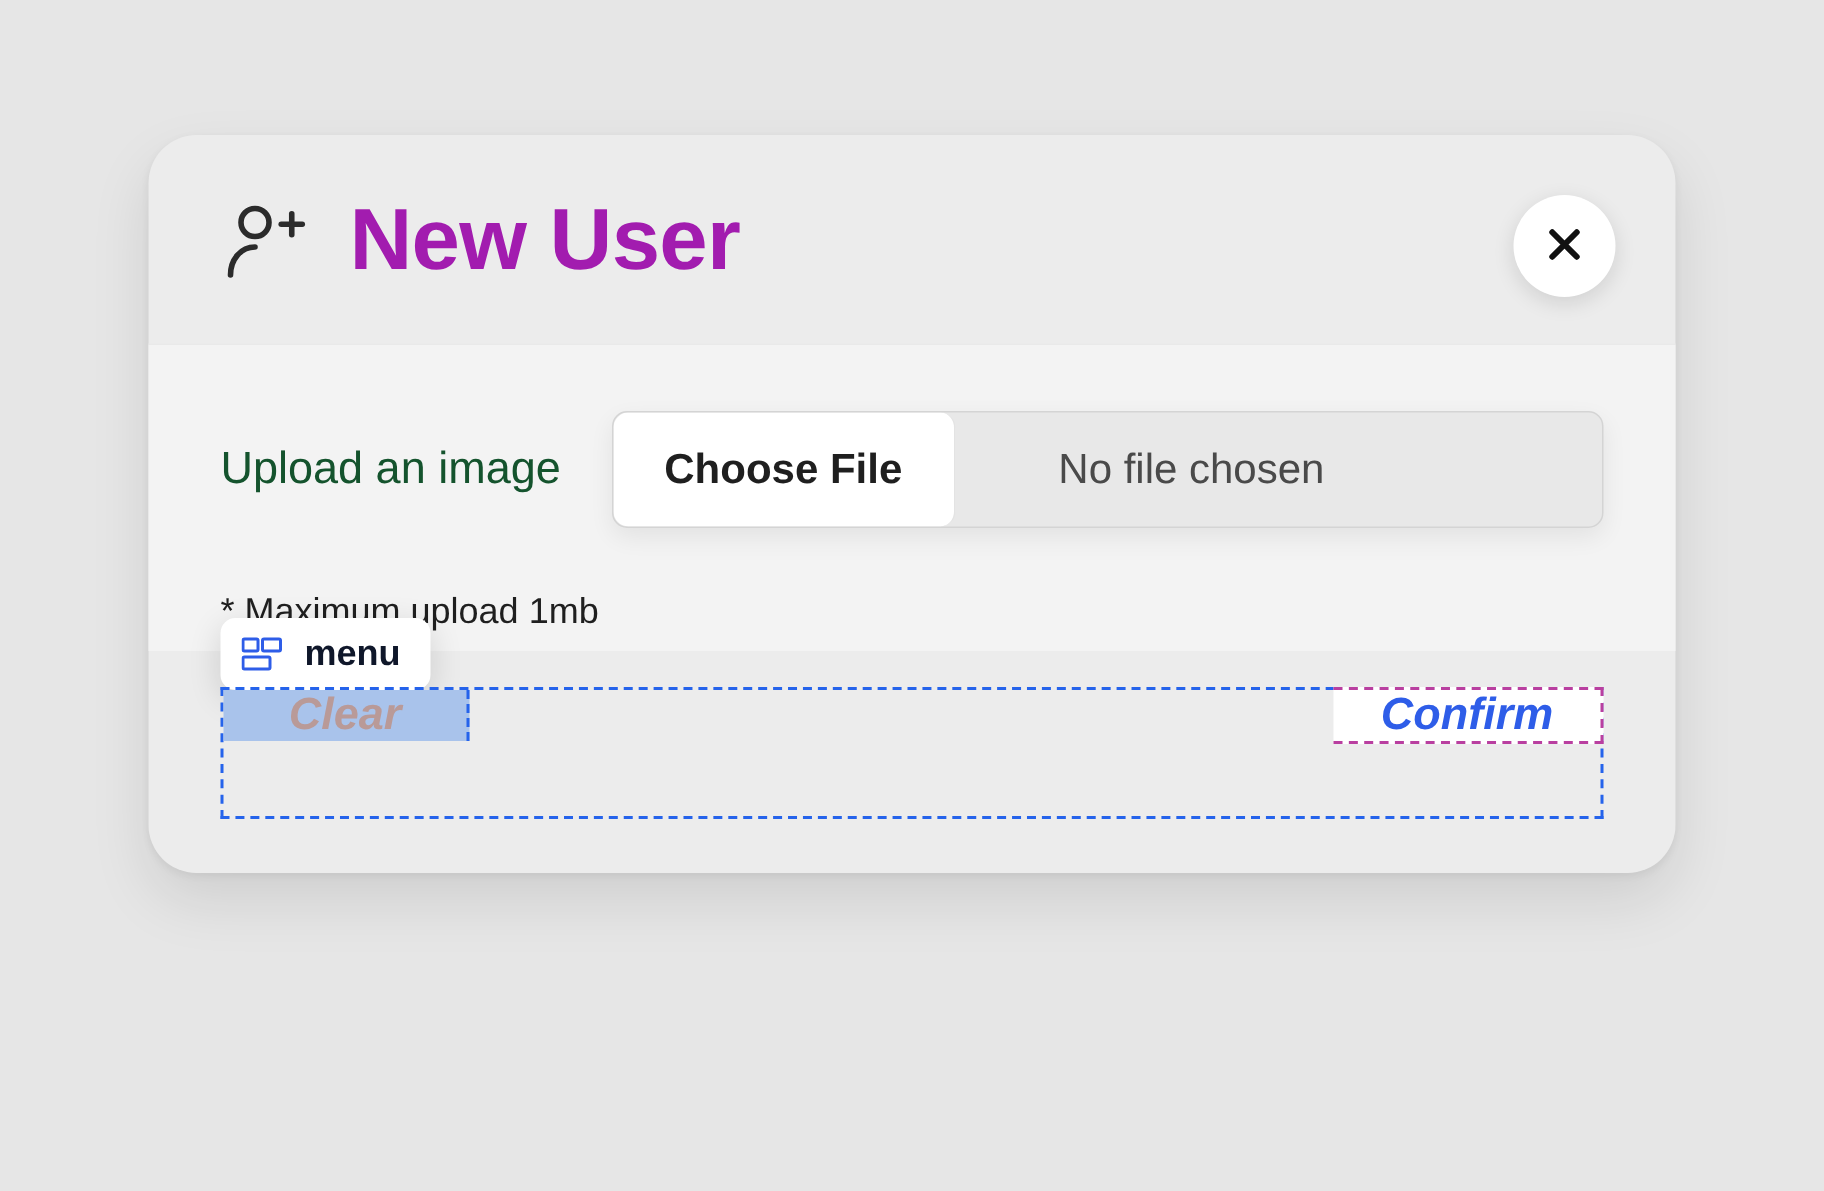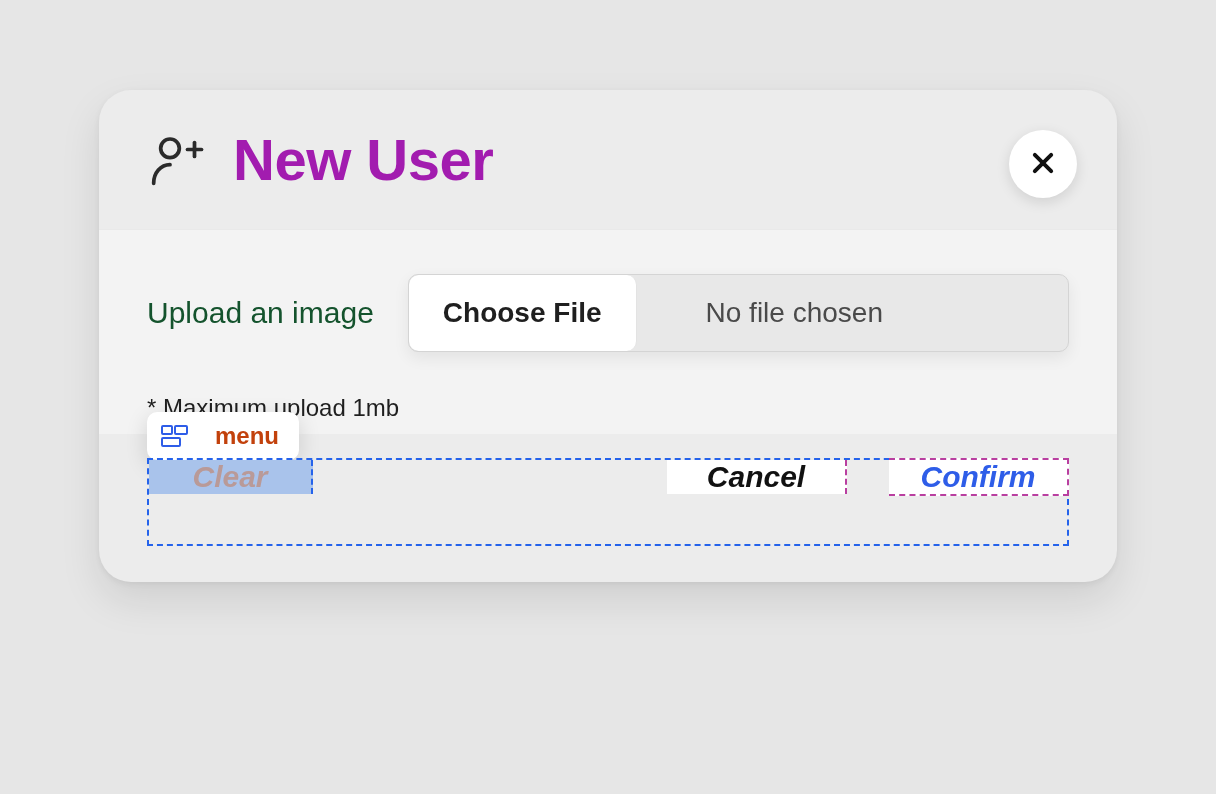--- a/index.html
+++ b/index.html
@@ -190,21 +190,21 @@
     left: 34px;
     bottom: -10px;
     width: 0; height: 0;
     border-left: 10px solid transparent;
     border-right: 10px solid transparent;
     border-top: 10px solid #fff;
     filter: drop-shadow(0 2px 2px rgba(0,0,0,0.08));
   }
   .tt-icon { display: flex; align-items: center; }
   .tt-icon svg { width: 28px; height: 24px; }
-  .tt-tag { color: #c2410c; font-weight: 700; margin-left: 12px; }
+  .tt-tag { color: #0f172a; font-weight: 700; }
   .tt-dims { color: #6b6b6b; }
 </style>
 </head>
 <body>
 
 <div class="dialog">
 
   <div class="dialog-header">
     <span class="header-icon">
       <svg viewBox="0 0 48 48" fill="none" stroke="#2b2b2b" stroke-width="3.2" stroke-linecap="round">
@@ -244,19 +244,18 @@
           <rect x="14" y="2" width="12" height="8" rx="1"></rect>
           <rect x="1" y="14" width="18" height="8" rx="1"></rect>
         </svg>
       </span>
       <span class="tt-tag">menu</span>
     </div>
 
     <div class="footer-flex">
       <div class="clear-btn">Clear</div>
       <div class="flex-spacer"></div>
-      <div class="cancel-btn">Cancel</div>
       <div class="gap-box"></div>
       <div class="confirm-btn">Confirm</div>
     </div>
   </div>
 
 </div>
 
 </body></html>

